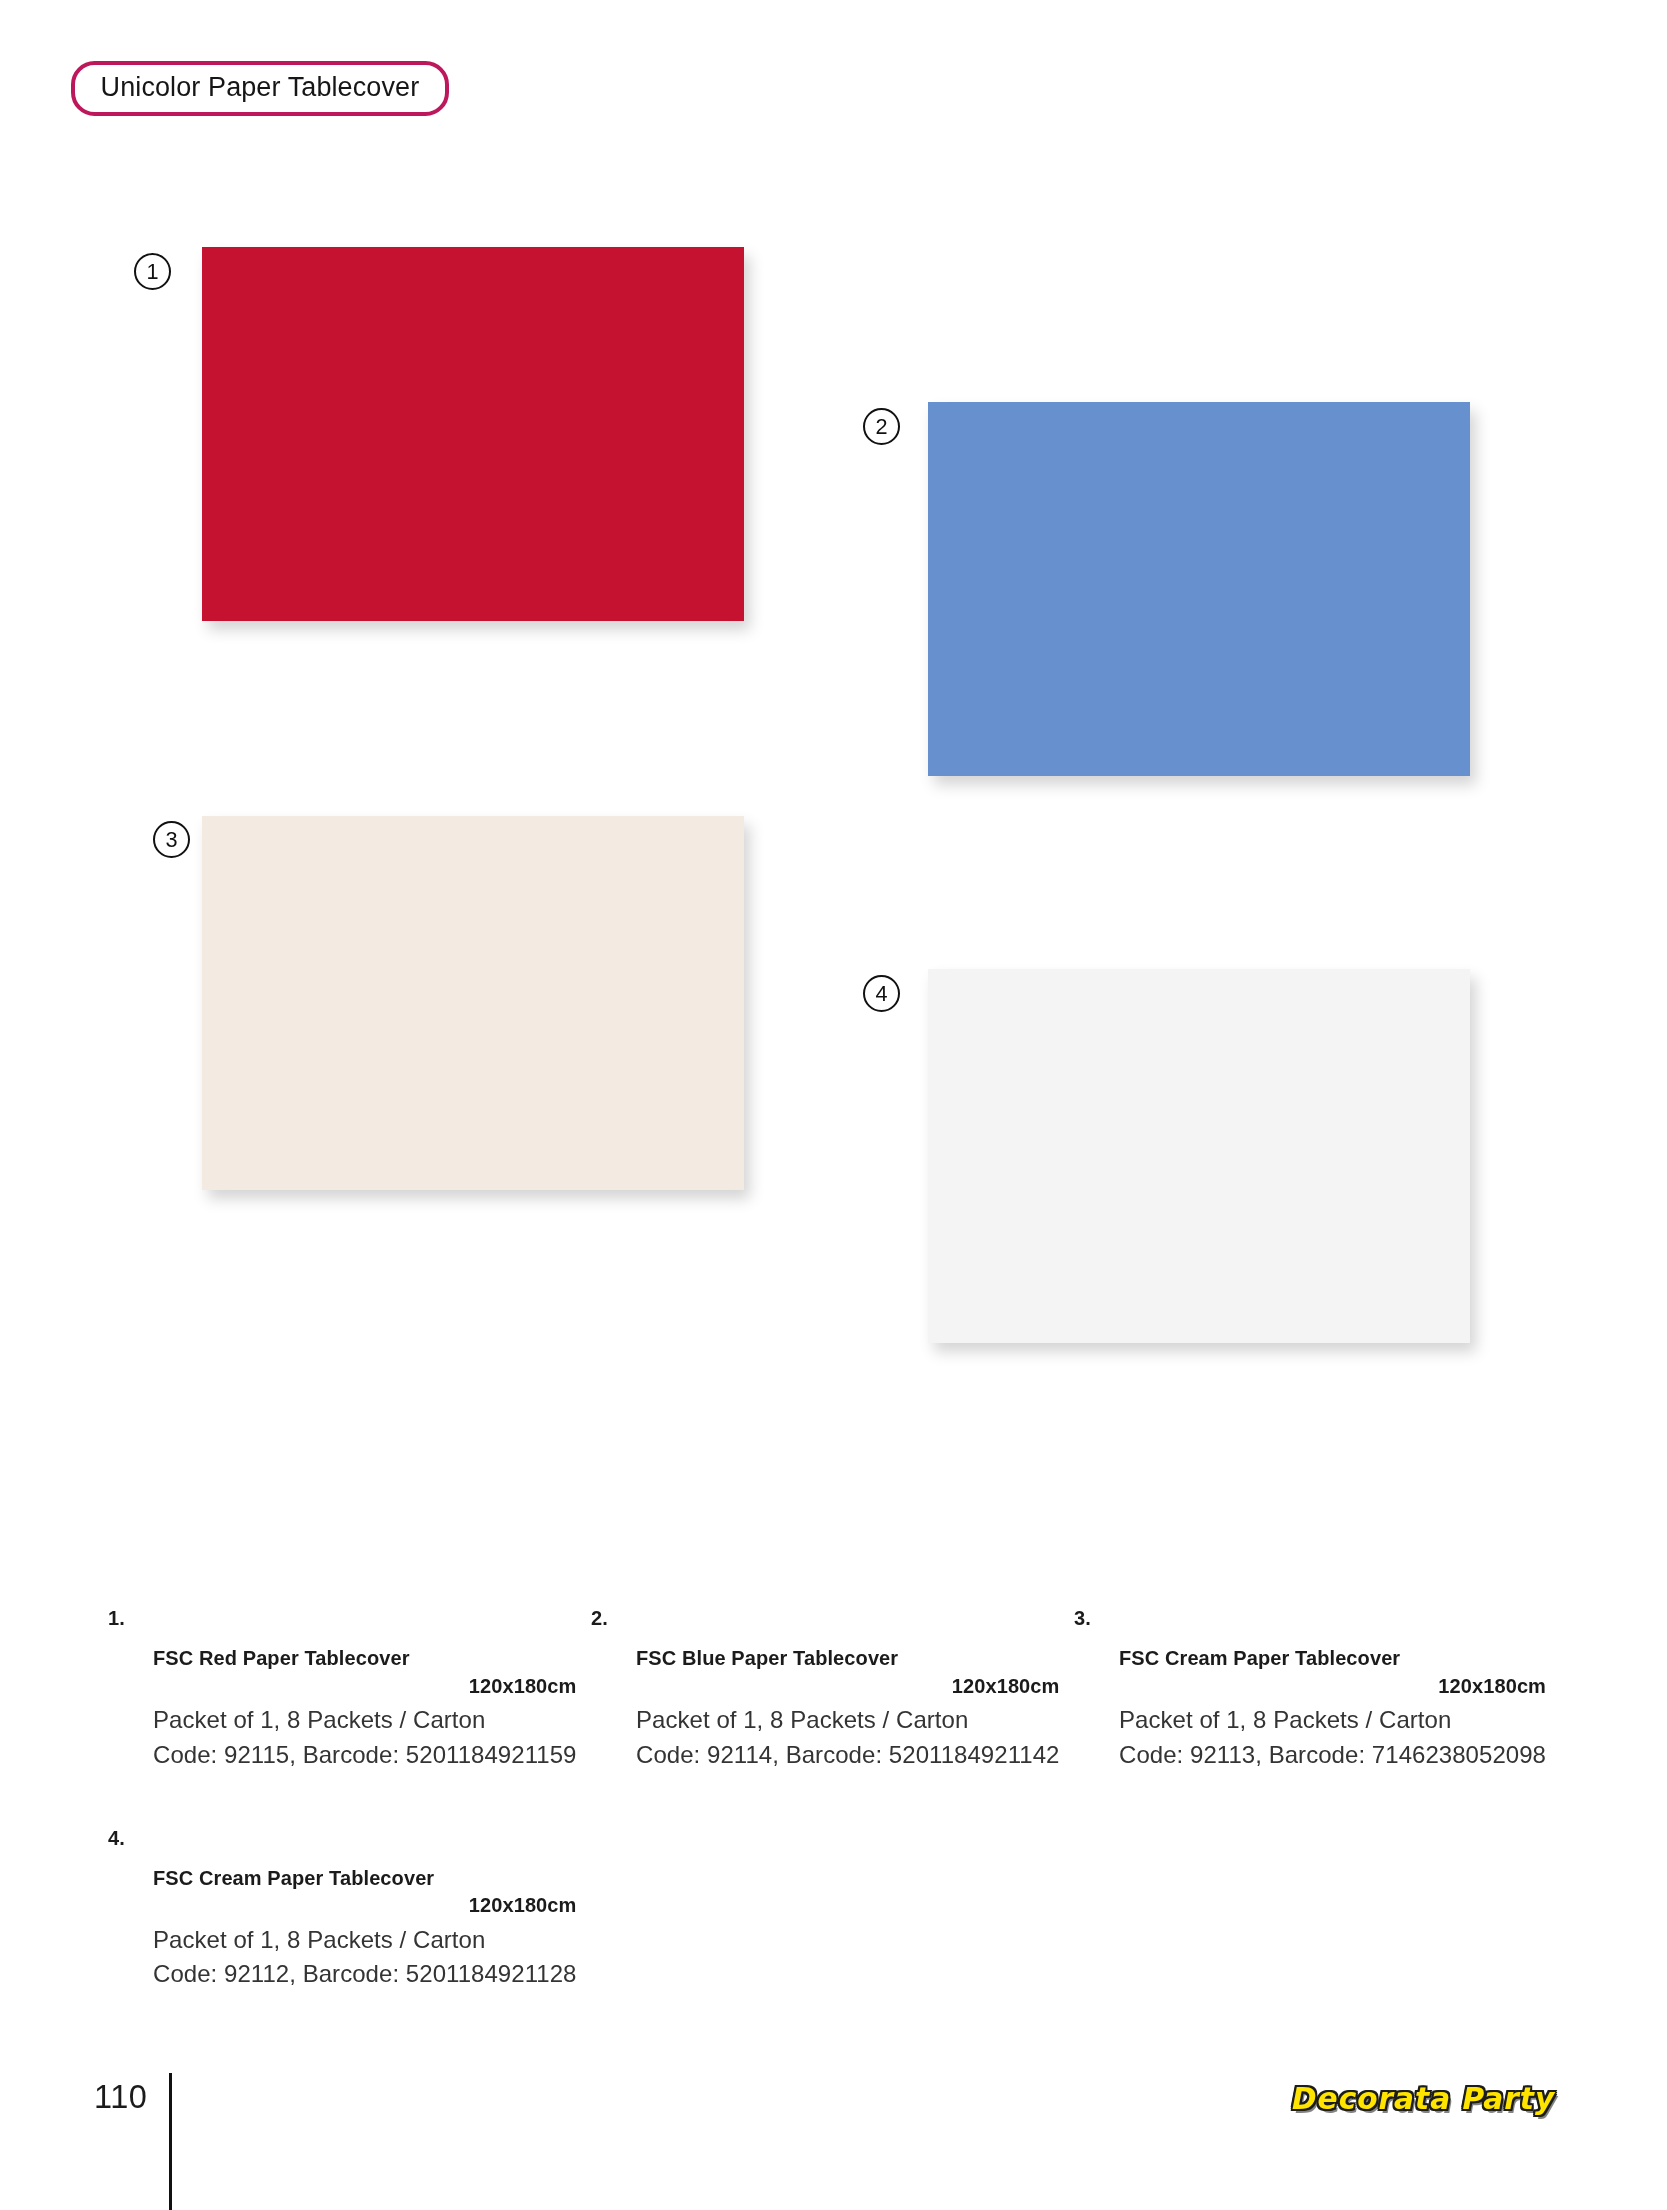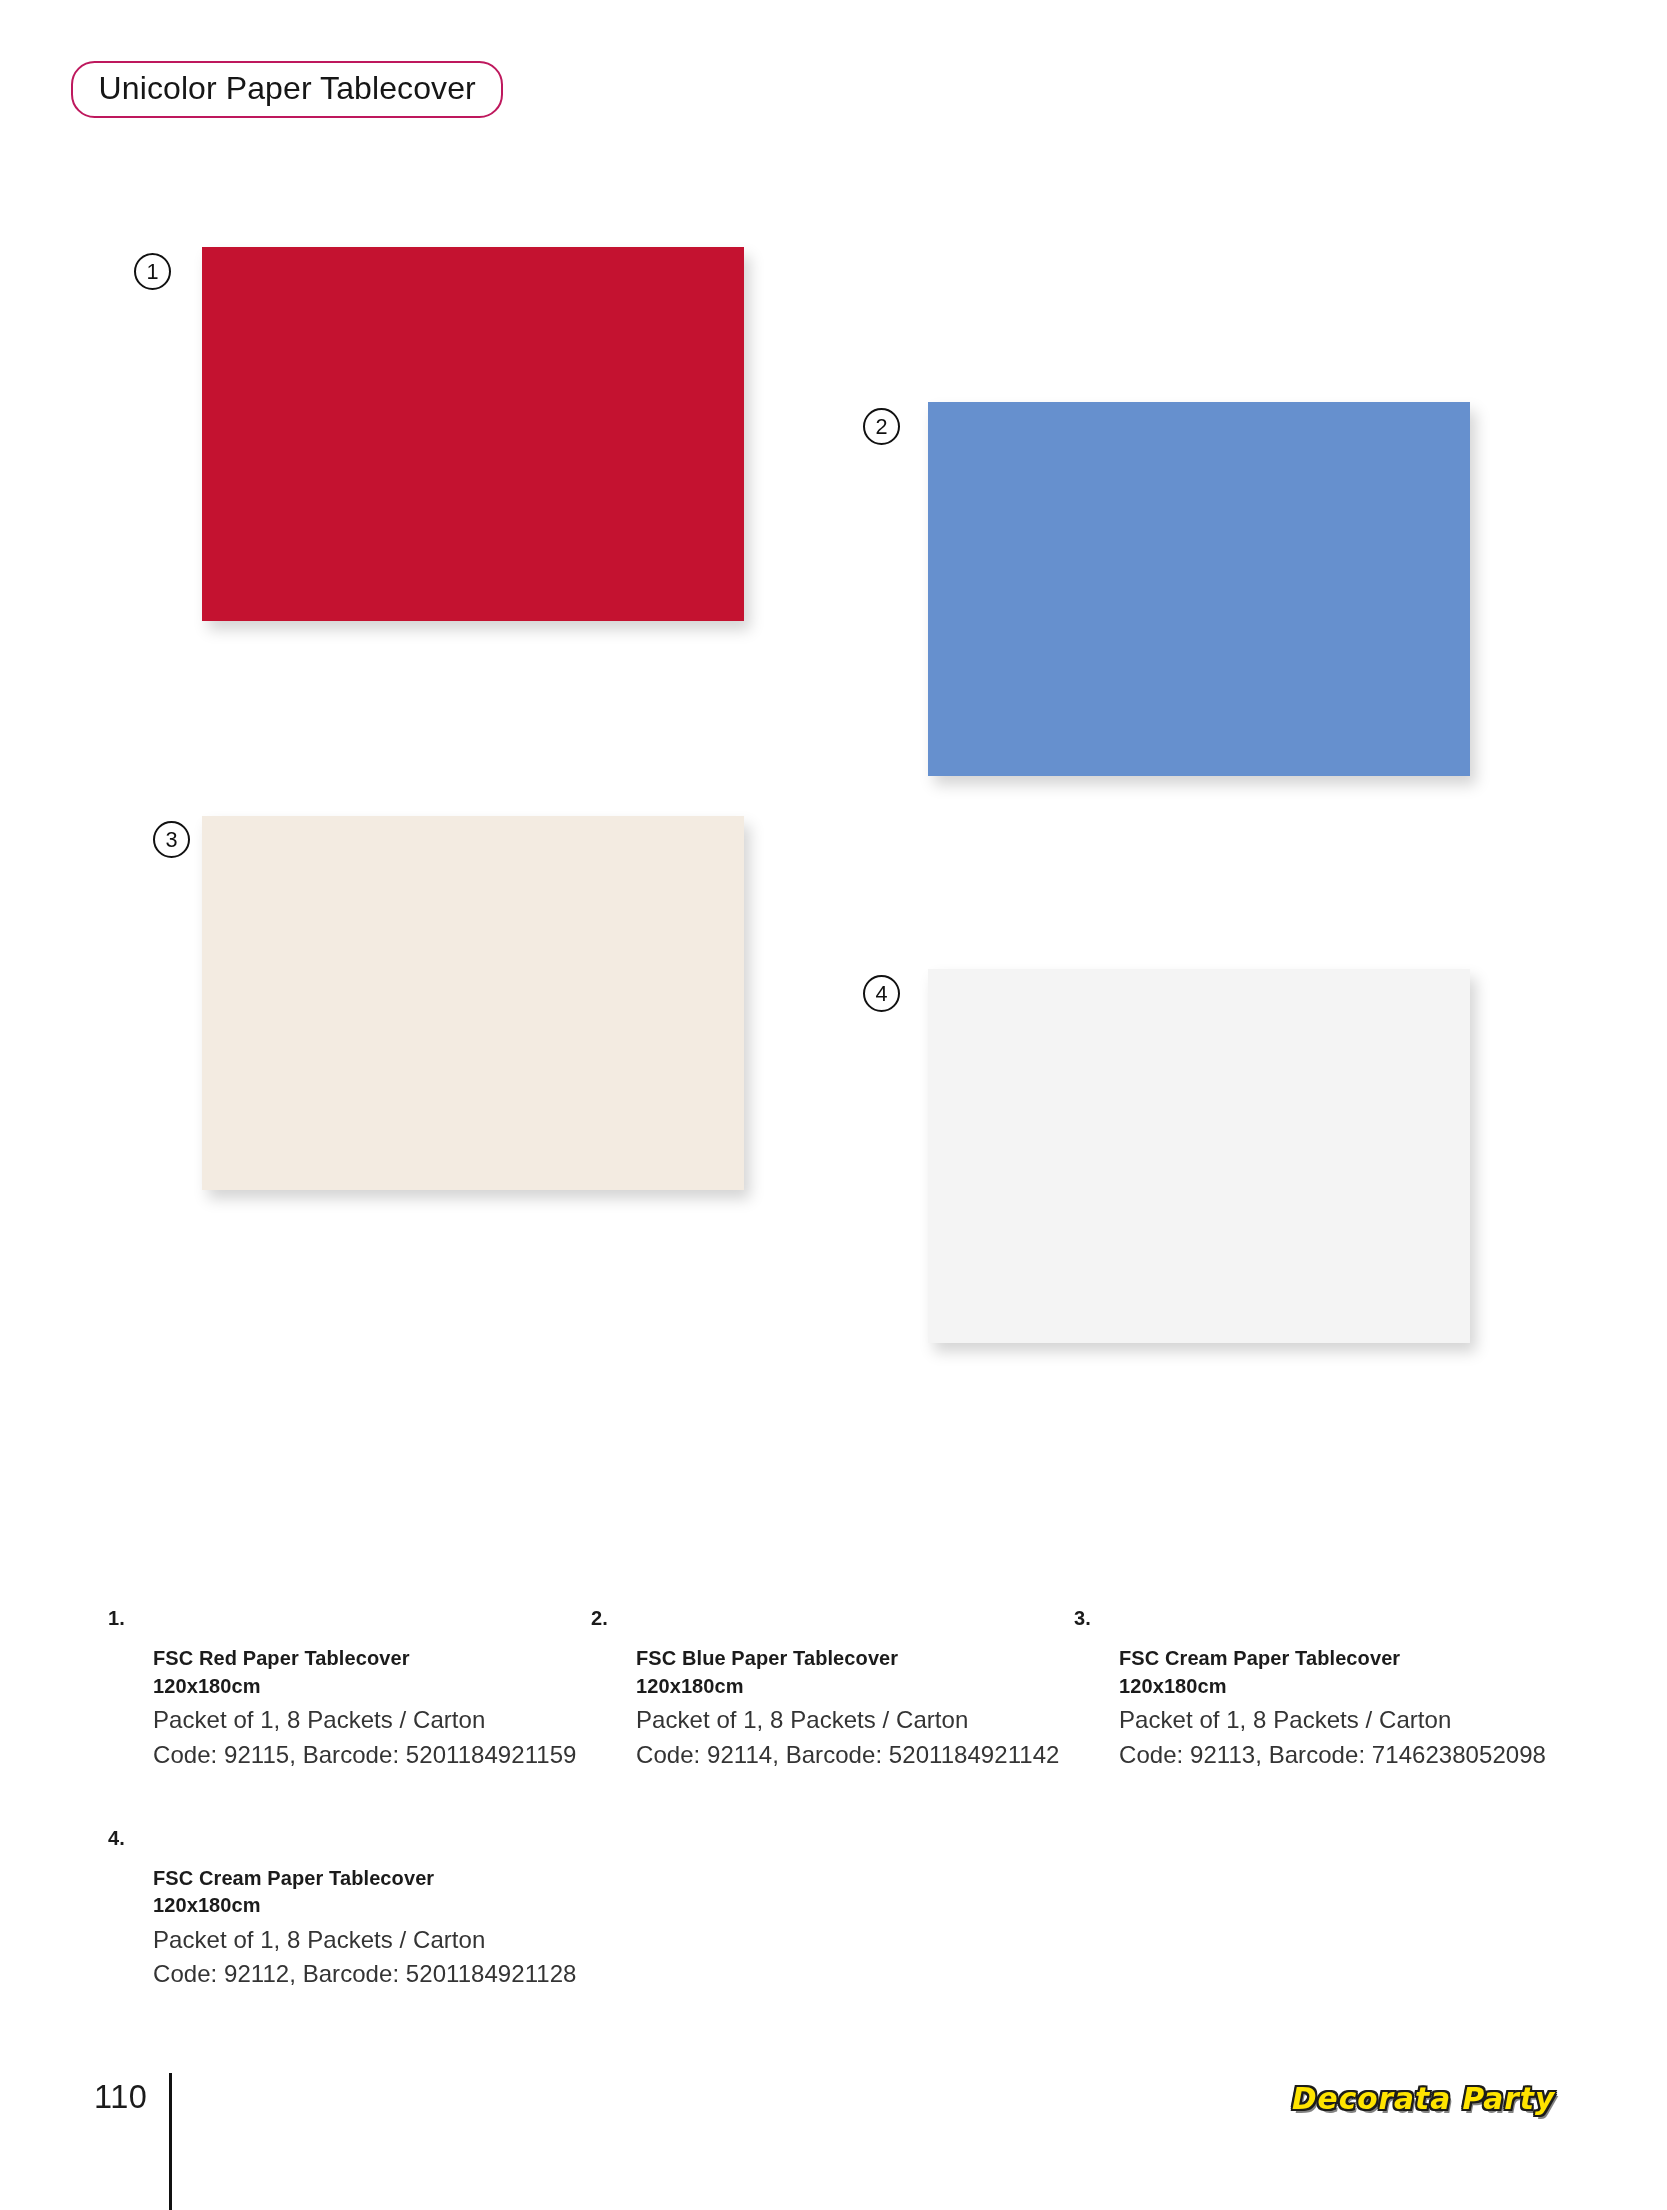--- a/index.html
+++ b/index.html
@@ -9,24 +9,24 @@
     font-family:"Liberation Sans","DejaVu Sans",sans-serif;
     position:relative;
     overflow:hidden;
     -webkit-font-smoothing:antialiased;
   }
   .page{position:relative;width:1668px;height:2211px;}
 
   
   .header-badge{
     position:absolute;left:71px;top:61px;
-    border:2px solid #be185d;
+    border:4px solid #be185d;
     border-radius:23.6px;
     padding:7.9px 25.6px 9.9px 25.6px;
-    font-size:32px;
+    font-size:27px;
     line-height:1.1;
     color:#161616;
     letter-spacing:0.1px;
     white-space:nowrap;
   }
 
   
   .swatch{
     position:absolute;
     box-shadow:5.9px 8.9px 13.8px rgba(0,0,0,0.17);
@@ -82,20 +82,21 @@
     line-height:1.38;
     letter-spacing:0.1px;
     white-space:nowrap;
   }
   .p-size{
     font-size:20px;
     font-weight:bold;
     color:#1b1b1b;
     line-height:1.38;
     letter-spacing:0.1px;
+    text-align:right;
   }
   .p-pack, .p-code{
     font-size:24px;
     color:#343434;
     line-height:1.43;
     letter-spacing:0.05px;
     white-space:nowrap;
   }
   .p-pack{padding-top:3px;}
 

